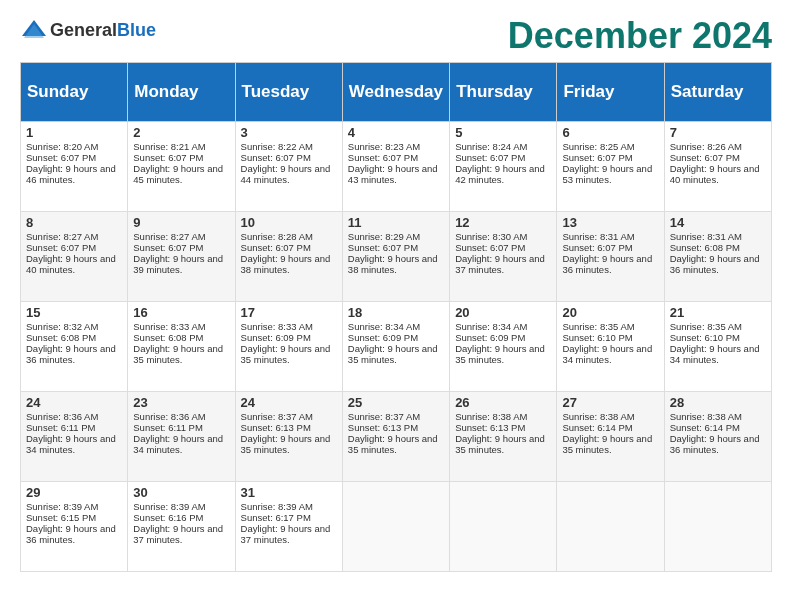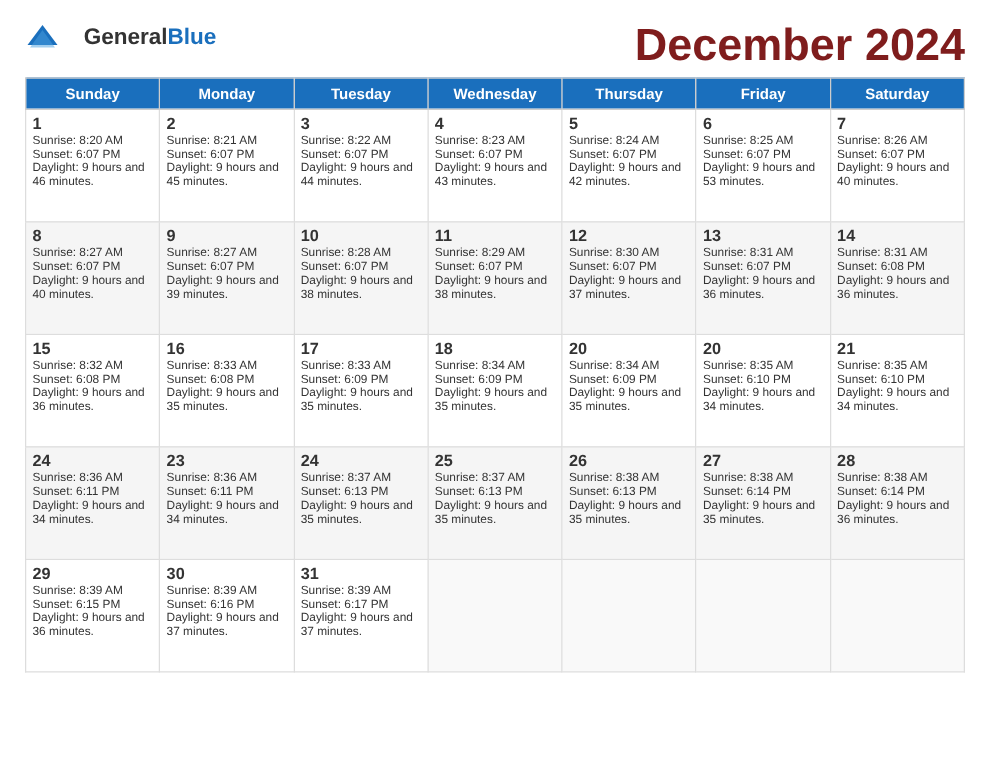--- a/index.html
+++ b/index.html
@@ -16,21 +16,21 @@
     }
     .header-row {
       display: flex;
       justify-content: space-between;
       align-items: flex-start;
       margin-bottom: 6px;
     }
     .logo {
       display: flex;
       align-items: center;
-      gap: 19px;
+      gap: 2px;
     }
     .logo-text-general {
       font-size: 18px;
       font-weight: bold;
       color: #333;
       line-height: 1;
     }
     .logo-text-blue {
       font-size: 18px;
       font-weight: bold;
@@ -40,39 +40,39 @@
     .logo-icon {
       width: 28px;
       height: 28px;
     }
     .title-block {
       text-align: right;
     }
     .month-title {
       font-size: 36px;
       font-weight: bold;
-      color: #7f1d1d;
+      color: #0f766e;
       line-height: 1.1;
     }
     .location-title {
       font-size: 16px;
       color: #555;
     }
     table {
       width: 100%;
       border-collapse: collapse;
       table-layout: fixed;
     }
     th {
       background-color: #1a6fbd;
       color: white;
-      font-size: 12px;
+      font-size: 17px;
       font-weight: bold;
-      text-align: center;
-      padding: 5px 6px;
+      text-align: left;
+      padding: 19px 6px;
       border: 1px solid #ccc;
     }
     td {
       vertical-align: top;
       font-size: 9.5px;
       color: #333;
       border: 1px solid #ddd;
       padding: 3px 5px;
       height: 90px;
       background: #fff;

